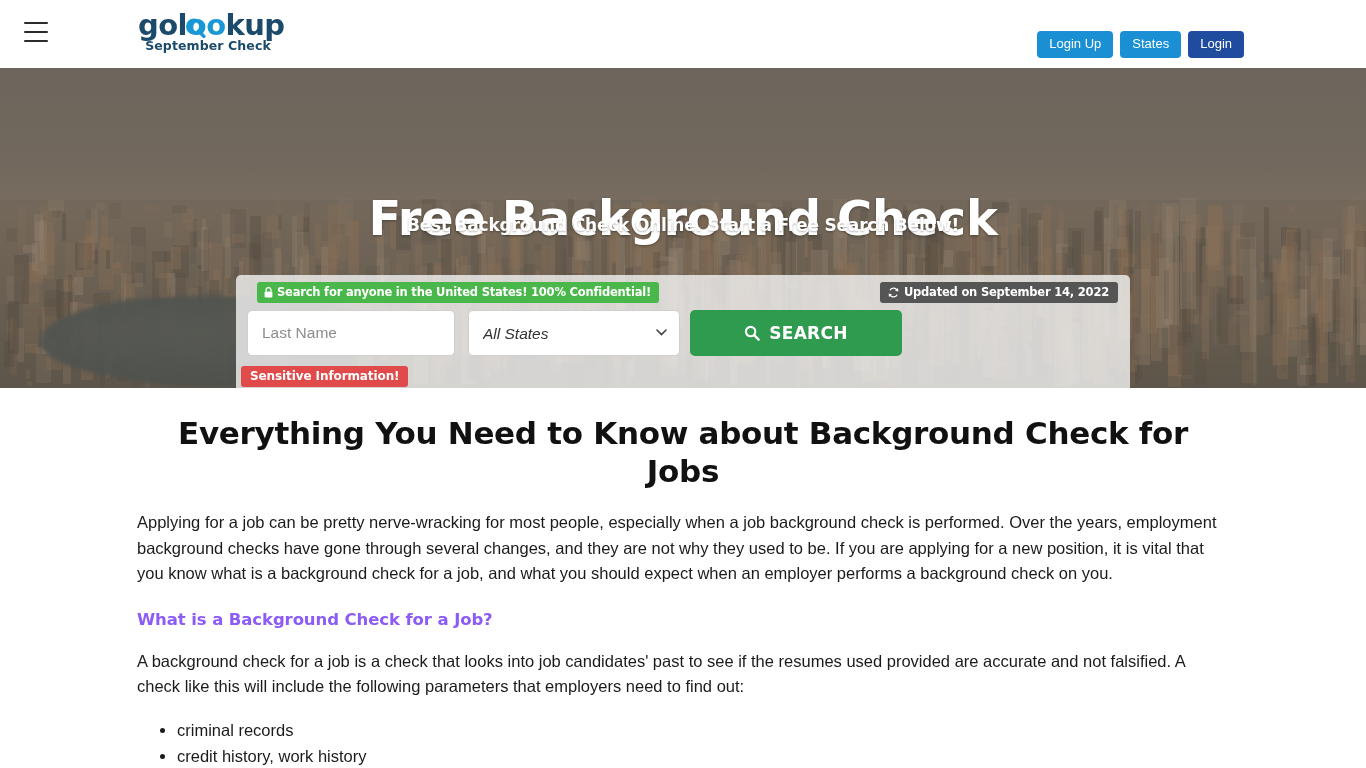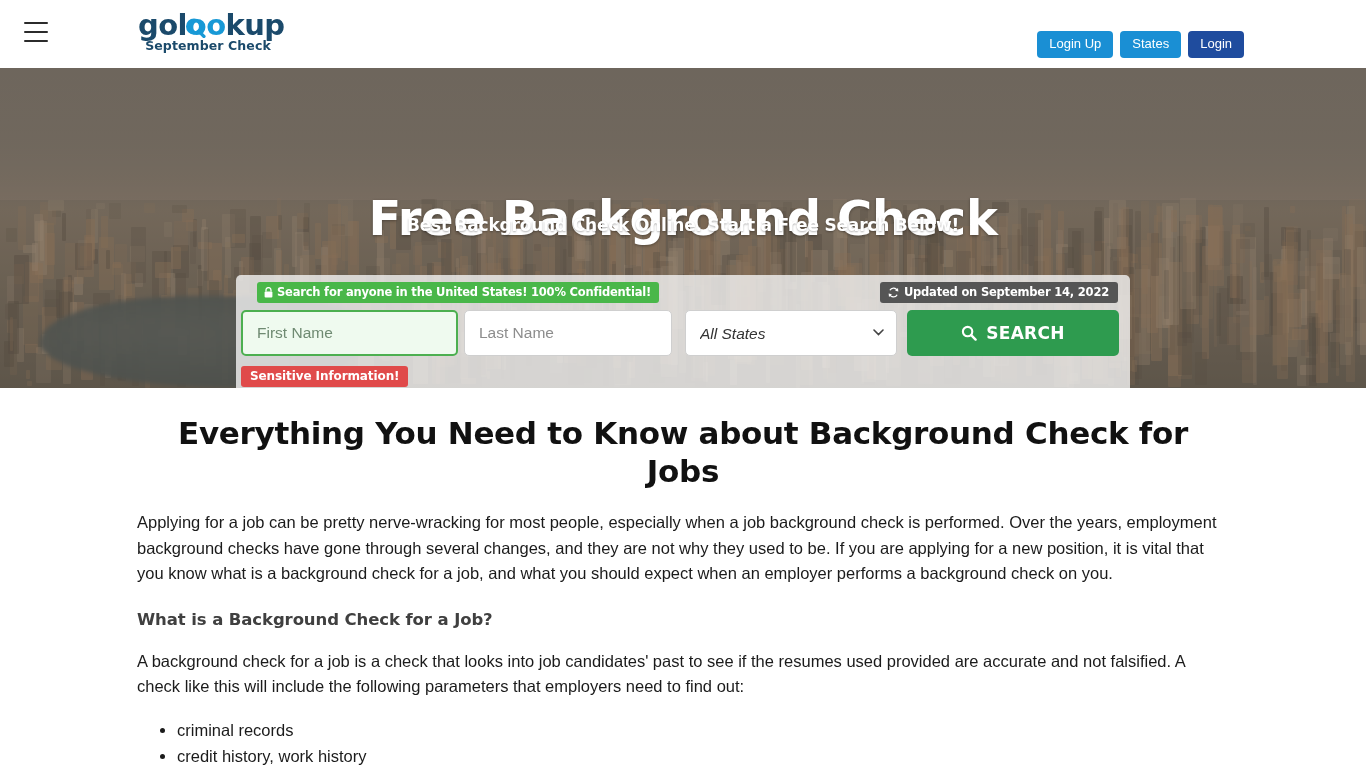--- a/index.html
+++ b/index.html
@@ -343,21 +343,21 @@
     margin: 20px 0 0 0;
     font-size: 16.5px;
     line-height: 25.5px;
     color: #1b1b1b;
     font-family: "Liberation Sans", sans-serif;
   }
   .art-h2 {
     margin: 23px 0 0 0;
     font-size: 16.5px;
     font-weight: 700;
-    color: #404040;
+    color: #8b5cf6;
     font-family: "DejaVu Sans", sans-serif;
     letter-spacing: -0.1px;
   }
   .art-list {
     margin: 17px 0 0 0;
     padding-left: 40px;
     font-size: 16.5px;
     line-height: 26px;
     color: #1b1b1b;
     font-family: "Liberation Sans", sans-serif;
@@ -1321,21 +1321,20 @@
           <path d="M1.8 7.8a4.4 4.4 0 0 0 8.1 0.6" fill="none" stroke="#fff" stroke-width="1.5"></path>
           <polygon points="10.9,1.1 11.3,4.9 7.7,4.0" fill="#fff"></polygon>
           <polygon points="1.1,10.9 0.7,7.1 4.3,8.0" fill="#fff"></polygon>
         </svg>
         <span>Updated on September 14, 2022</span>
       </div>
     </div>
   </div>
 
   <div class="form-row">
-    <input class="fld fld-first" type="text" placeholder="First Name" style="">
     <input class="fld fld-last" type="text" placeholder="Last Name" style="">
     <div class="state-wrap">
       <select class="fld fld-state">
         <option>All States</option>
       </select>
       <svg class="state-chev" width="11" height="7" viewBox="0 0 11 7">
         <path d="M1 1 L5.5 5.6 L10 1" fill="none" stroke="#444" stroke-width="1.6" stroke-linecap="round"></path>
       </svg>
     </div>
     <button class="btn-search">

